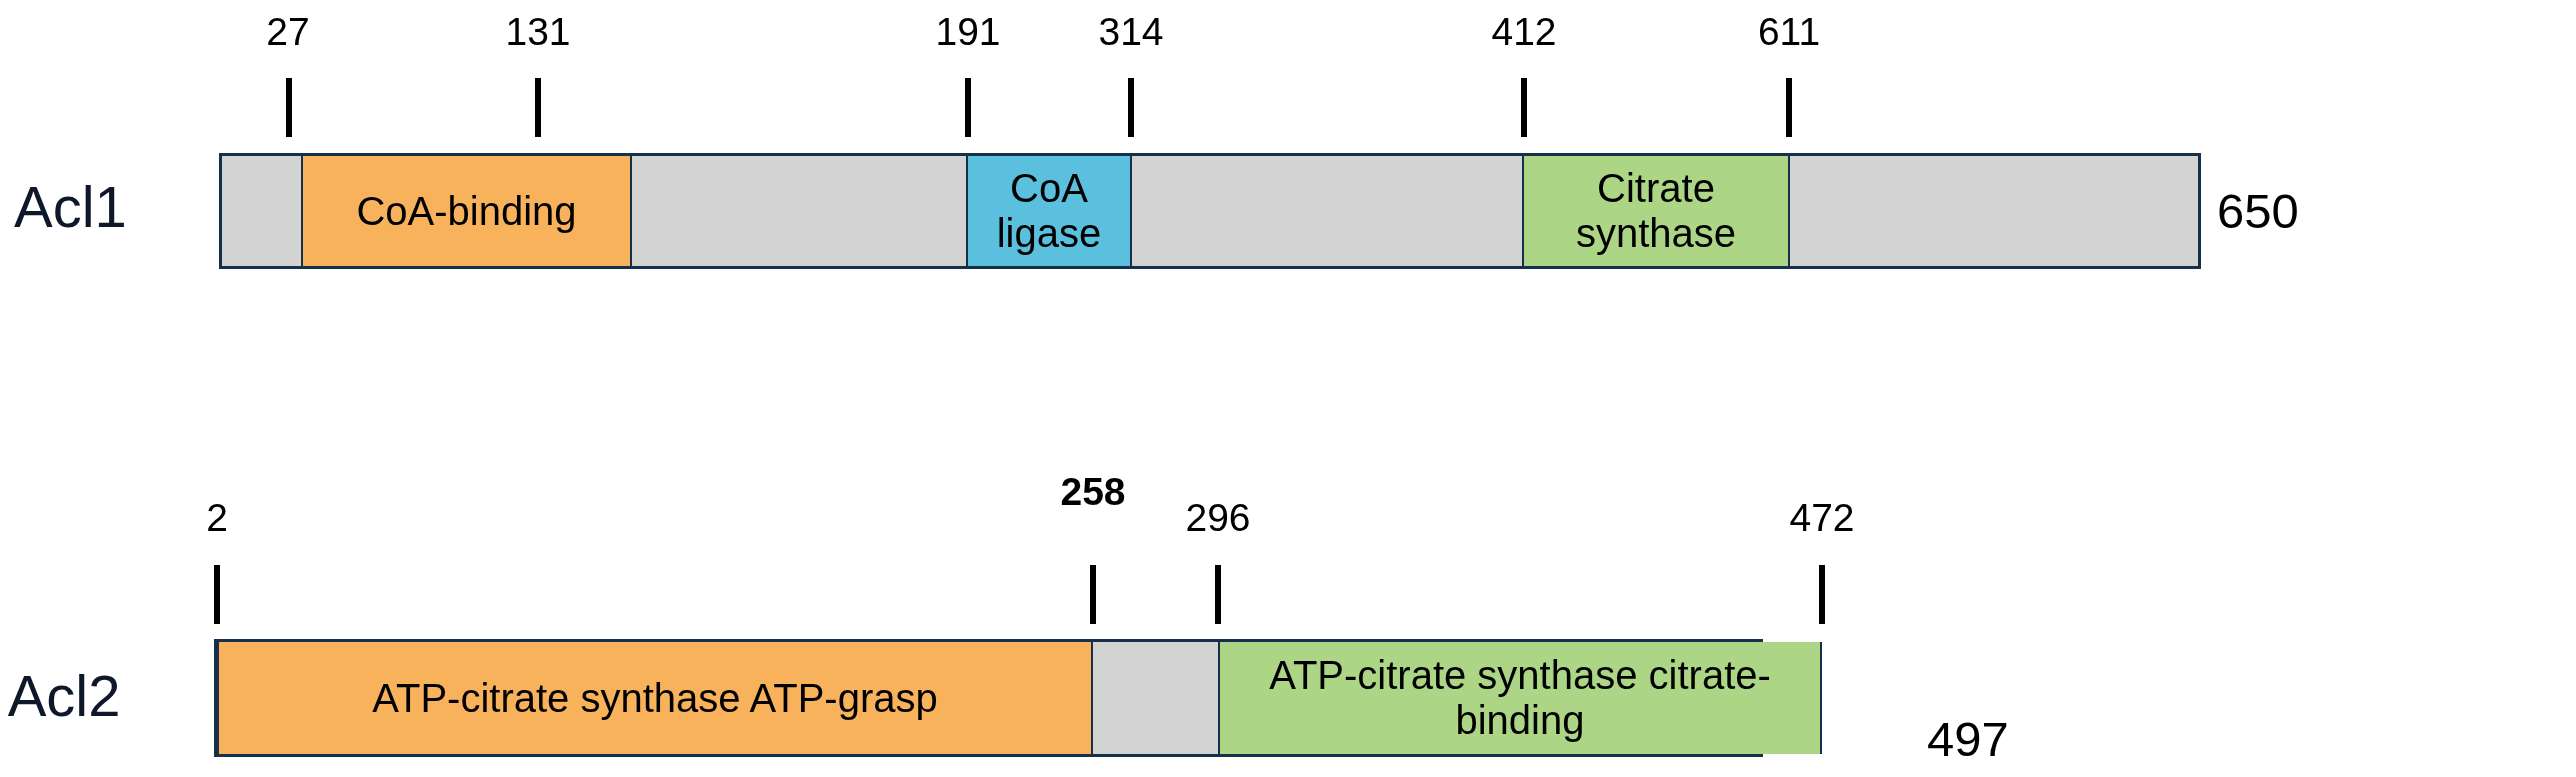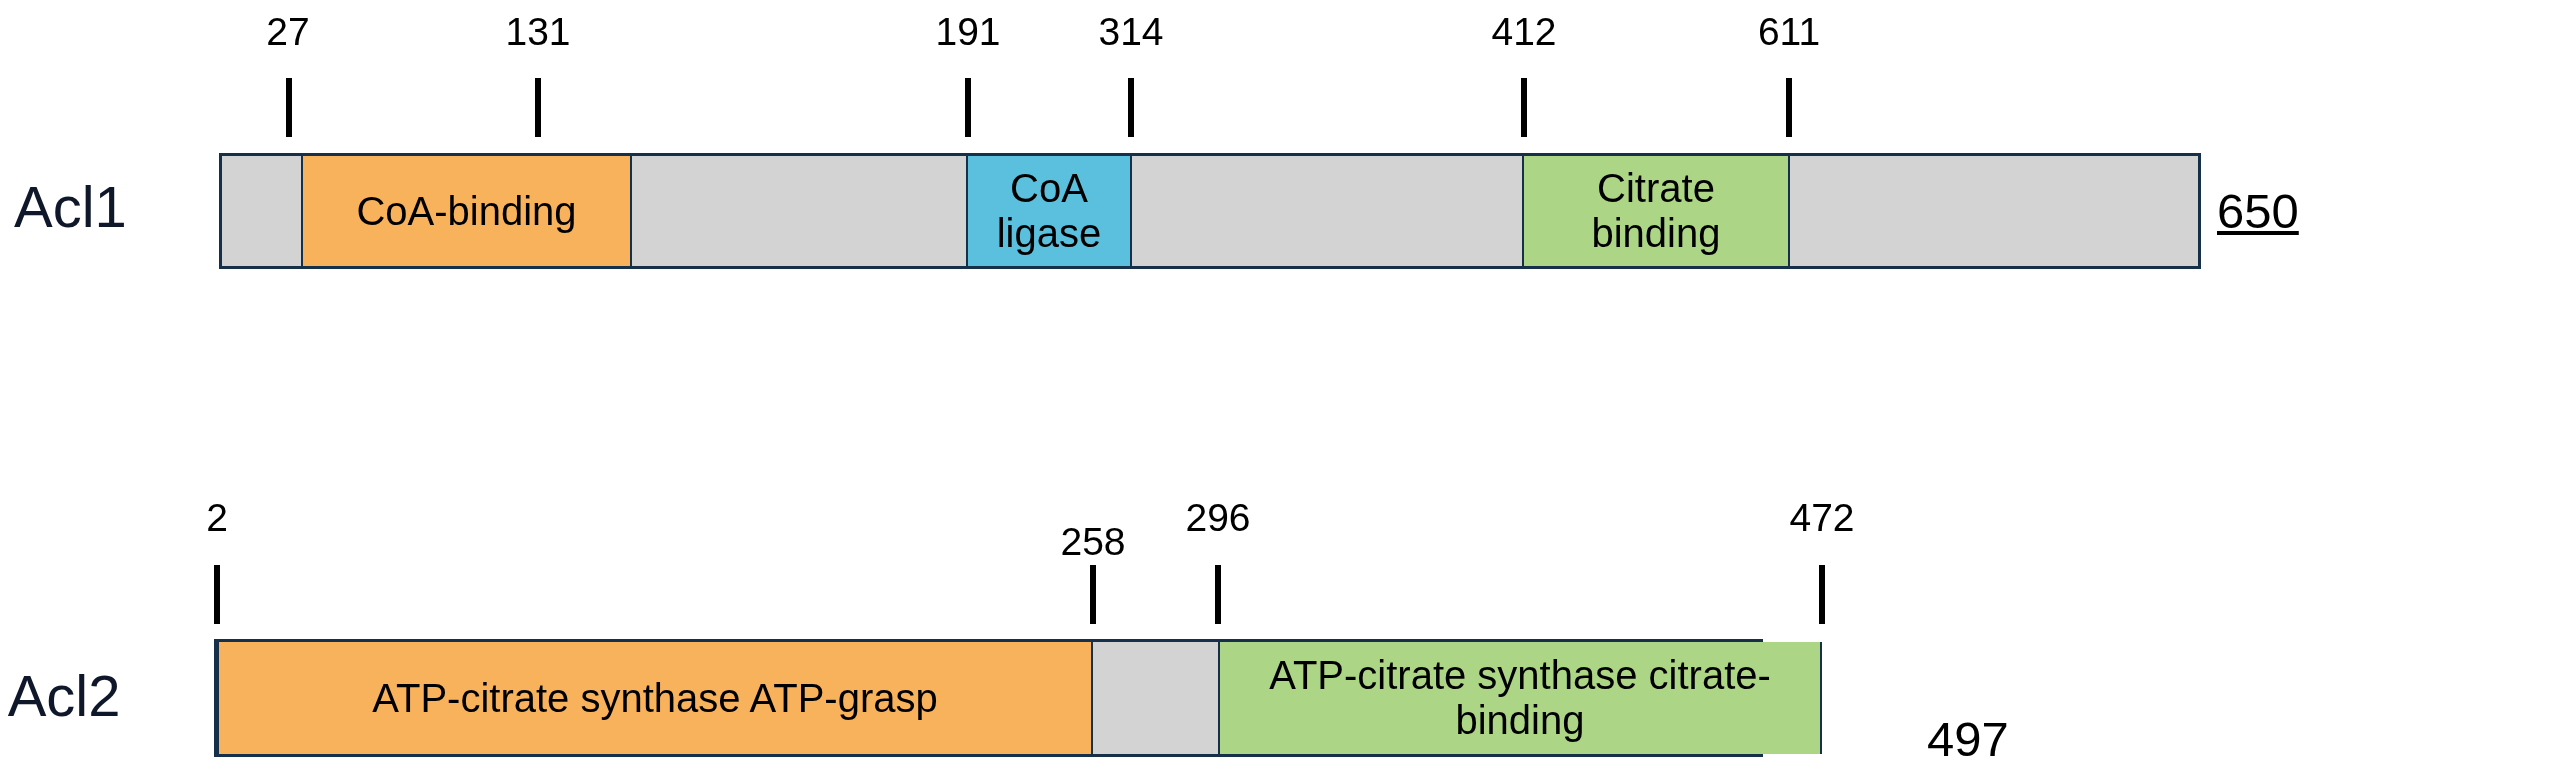--- a/index.html
+++ b/index.html
@@ -96,52 +96,52 @@
       <div class="backbone" style="left: 219px; top: 153px; width: 1982px; height: 116px; background: rgb(211, 211, 211); border-color: rgb(23, 48, 74);">
         <div class="domain" style="left: 744px; top: 0px; width: 166px; height: 100%; background: rgb(90, 192, 221); font-size: 40px;">
           <span class="domain-label">CoA
 ligase</span>
         </div>
         <div class="domain" style="left: 79px; top: 0px; width: 331px; height: 100%; background: rgb(248, 178, 92); font-size: 40px;">
           <span class="domain-label">CoA-binding</span>
         </div>
         <div class="domain" style="left: 1300px; top: 0px; width: 268px; height: 100%; background: rgb(172, 213, 133); font-size: 40px;">
           <span class="domain-label">Citrate
-binding</span>
+synthase</span>
         </div>
       </div>
       <div class="tick" style="left: 286px; top: 78px; height: 59px;"></div>
       <div class="tick-label" style="left: 288px; top: 11.6px;">27</div>
       <div class="tick" style="left: 535px; top: 78px; height: 59px;"></div>
       <div class="tick-label" style="left: 538px; top: 11.6px;">131</div>
       <div class="tick" style="left: 965px; top: 78px; height: 59px;"></div>
       <div class="tick-label" style="left: 968px; top: 11.6px;">191</div>
       <div class="tick" style="left: 1128px; top: 78px; height: 59px;"></div>
       <div class="tick-label" style="left: 1131px; top: 11.6px;">314</div>
       <div class="tick" style="left: 1521px; top: 78px; height: 59px;"></div>
       <div class="tick-label" style="left: 1524px; top: 11.6px;">412</div>
       <div class="tick" style="left: 1786px; top: 78px; height: 59px;"></div>
       <div class="tick-label" style="left: 1789px; top: 11.6px;">611</div>
-      <div class="end-label" style="left: 2217px; top: 187px; text-decoration: underline;">650</div>
+      <div class="end-label" style="left: 2217px; top: 187px;">650</div>
     </div>
     <div class="protein-row">
       <div class="protein-name" style="left: 7.7px; top: 667px;">Acl2</div>
       <div class="backbone" style="left: 214px; top: 639px; width: 1549px; height: 118px; background: rgb(211, 211, 211); border-color: rgb(23, 48, 74);">
         <div class="domain" style="left: 0px; top: 0px; width: 876px; height: 100%; background: rgb(248, 178, 92); font-size: 40px;">
           <span class="domain-label">ATP-citrate synthase ATP-grasp</span>
         </div>
         <div class="domain" style="left: 1001px; top: 0px; width: 604px; height: 100%; background: rgb(172, 213, 133); font-size: 40px;">
           <span class="domain-label">ATP-citrate synthase citrate-
 binding</span>
         </div>
       </div>
       <div class="tick" style="left: 214px; top: 565px; height: 59px;"></div>
       <div class="tick-label" style="left: 217px; top: 498px;">2</div>
       <div class="tick" style="left: 1090px; top: 565px; height: 59px;"></div>
-      <div class="tick-label" style="left: 1093px; top: 522px;">258</div>
+      <div class="tick-label" style="left: 1093px; top: 472px; font-weight: bold;">258</div>
       <div class="tick" style="left: 1215px; top: 565px; height: 59px;"></div>
       <div class="tick-label" style="left: 1218px; top: 498px; text-align: center;">296</div>
       <div class="tick" style="left: 1819px; top: 565px; height: 59px;"></div>
       <div class="tick-label" style="left: 1822px; top: 498px;">472</div>
       <div class="end-label" style="left: 1927px; top: 715px;">497</div>
     </div>
   </div>
 
 
 </body></html>

